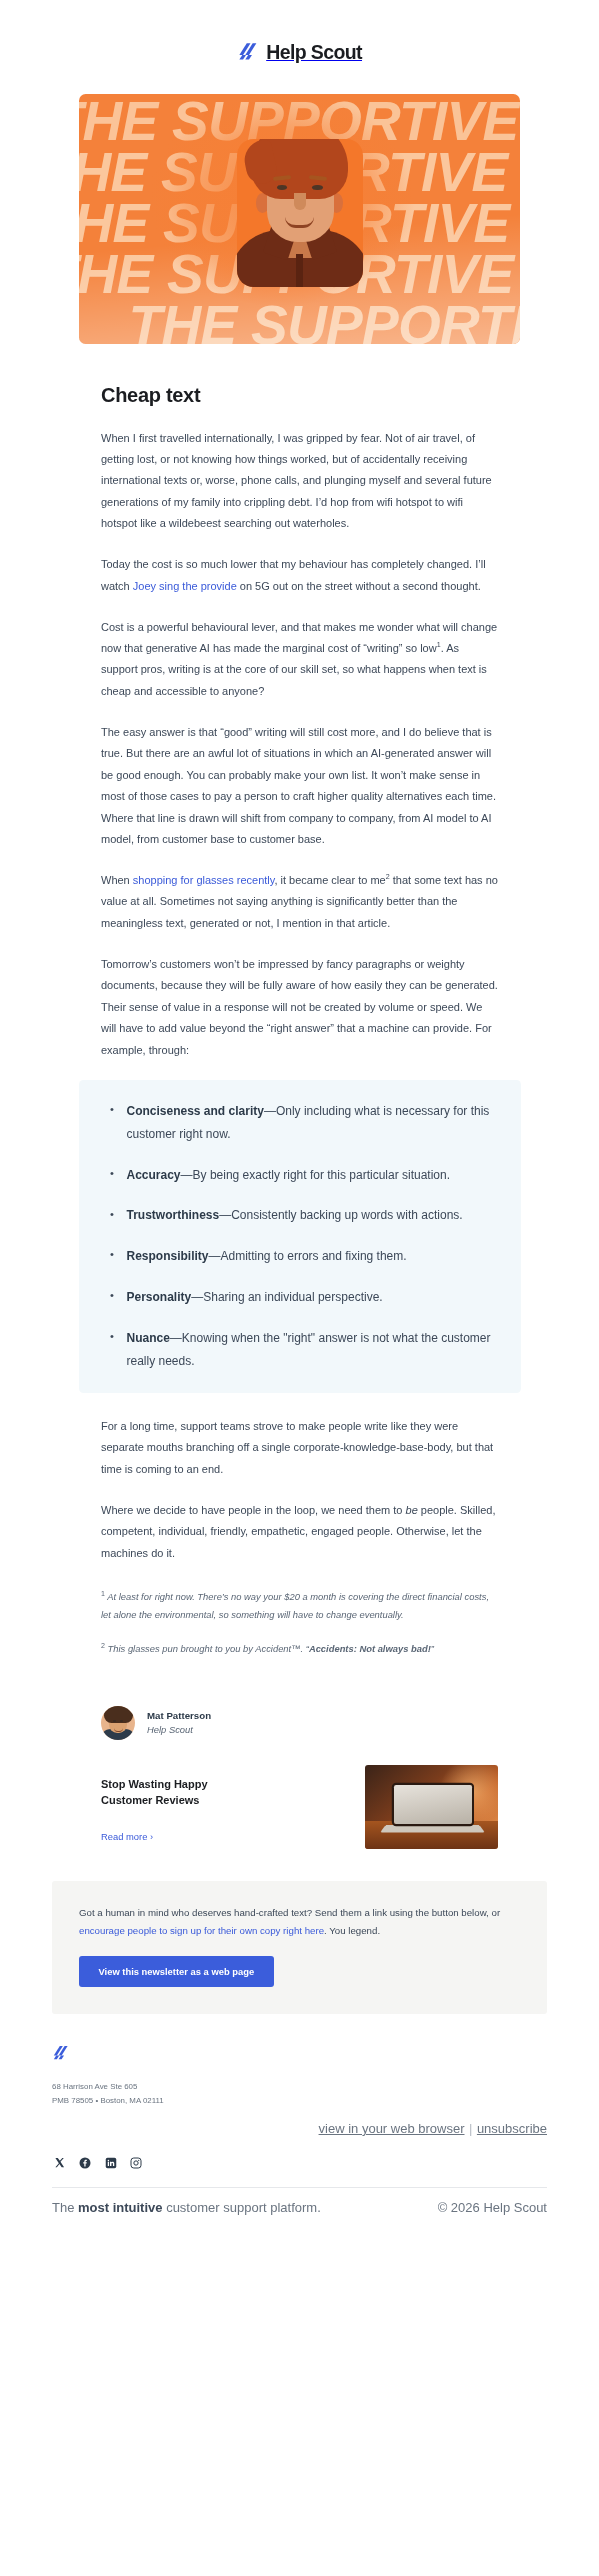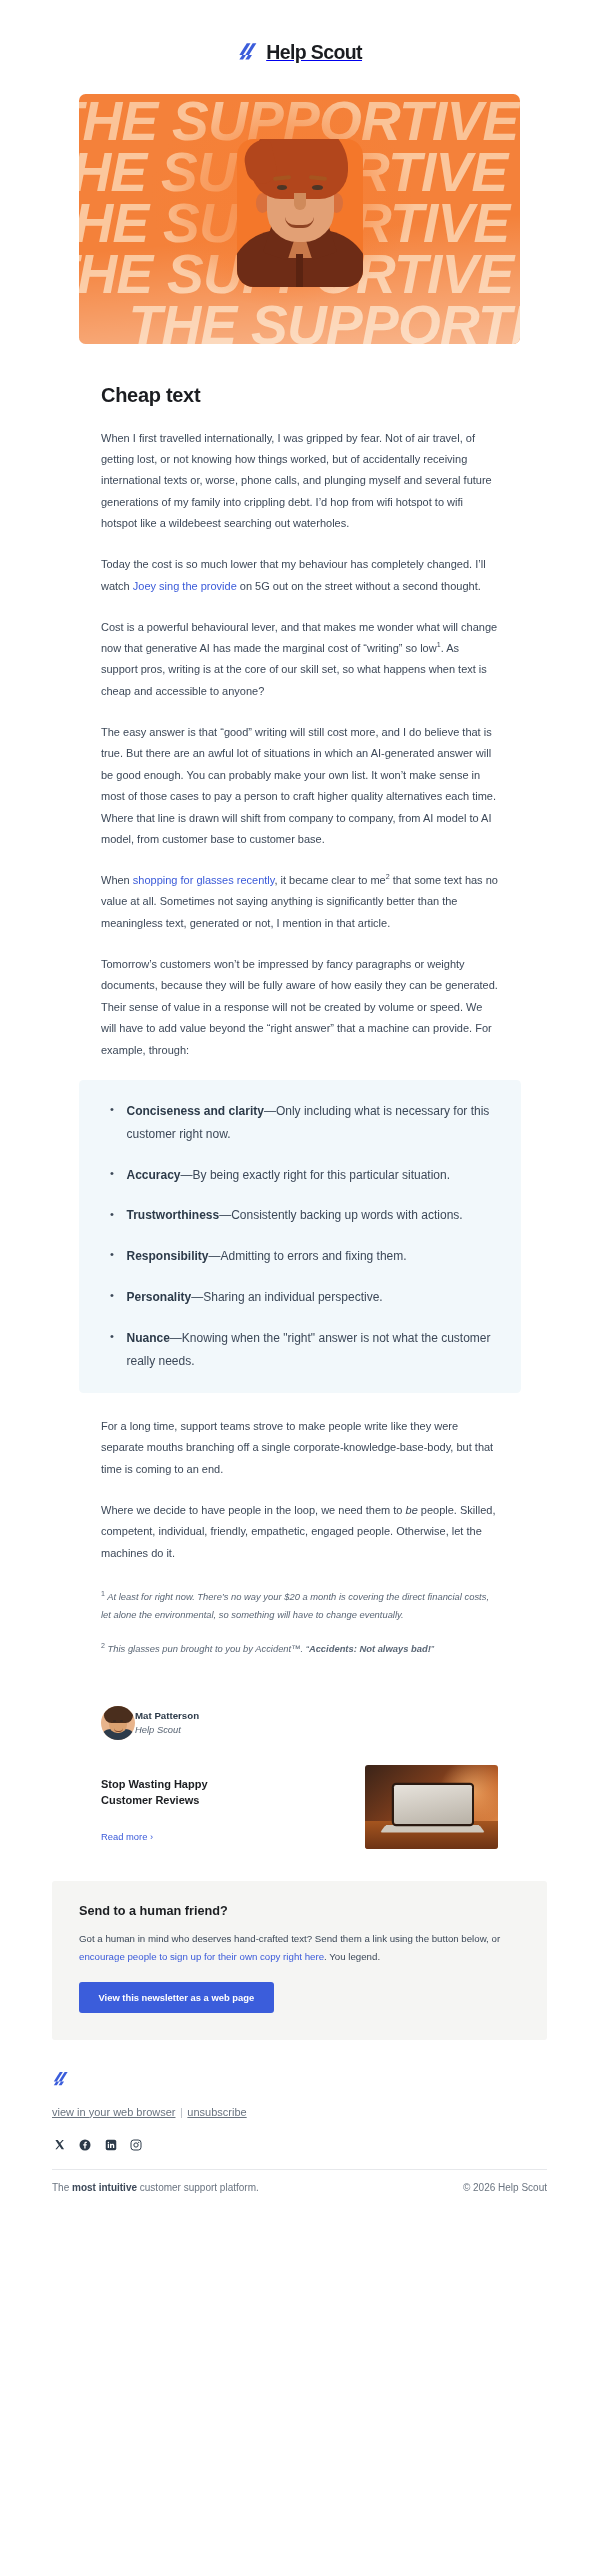--- a/index.html
+++ b/index.html
@@ -145,21 +145,21 @@
   .footnotes p {
     font-size:9.4px; line-height:1.95; font-style:italic; color:#5a6675;
     margin:0 0 15px;
   }
   .footnotes sup { font-style:normal; }
   .footnotes b { font-weight:bold; }
 
   
   .author {
     margin:33px 101px 0; padding-top:15px;
-    display:flex; align-items:center; 
+    display:flex; align-items:center; gap:12px;
   }
   .author-avatar {
     width:34px; height:34px; border-radius:50%;
     background:#e8b48c; position:relative; overflow:hidden; flex:0 0 auto;
   }
   .aa-hair { position:absolute; left:3px; top:-3.7px; width:28.5px; height:21px; background:#4a2e1d; border-radius:16.5px 16.5px 9px 9px; }
   .aa-face { position:absolute; left:8.2px; top:7.5px; width:18px; height:20px; background:#dba271; border-radius:9px 9px 8.2px 8.2px; }
   .aa-eye-l, .aa-eye-r { position:absolute; top:14.2px; width:3px; height:2.2px; background:#3a2a20; border-radius:50%; }
   .aa-eye-l { left:12px; } .aa-eye-r { right:12px; }
   .aa-mouth { position:absolute; left:12.7px; top:22px; width:9px; height:3.7px; border-bottom:1.5px solid #7d4628; border-radius:0 0 6px 6px; }
@@ -209,31 +209,31 @@
     display:inline-block; background:#3b5ddb; color:#fff;
     font-size:9.4px; font-weight:bold; border:0; border-radius:3px;
     padding:9.7px 19.5px; cursor:pointer; text-decoration:none;
     font-family:"Liberation Sans", sans-serif;
   }
 
   
   .footer { padding:30px 52px 0; }
   .footer-mark { margin-bottom:16.5px; }
   .footer-addr { font-size:7.9px; line-height:1.85; color:#6a7480; }
-  .footer-links { font-size:11px; color:#6a7480; margin-top:0; }
+  .footer-links { font-size:13px; color:#6a7480; margin-top:12px;text-align:right; }
   .footer-links a { color:#6a7480; text-decoration:underline; }
   .footer-links span.sep { padding:0 4.5px; color:#b6bcc4; }
   .social { display:flex; gap:10.5px; align-items:center; margin:19.5px 0 0; }
   .social-ic {
     width:15px; height:15px; display:inline-flex; align-items:center; justify-content:center;
   }
   .footer-rule { border-top:0.7px solid #e6e8eb; margin:16.5px 0 0; }
   .footer-bottom {
     display:flex; justify-content:space-between; align-items:center;
-    padding:12px 0 34px; font-size:10px; color:#6a7480;text-align:center;
+    padding:12px 0 34px; font-size:13px; color:#6a7480;text-align:center;
   }
   .footer-bottom b { font-weight:bold; color:#3c4858; }
 </style>
 </head>
 <body>
 
 <div class="page">
 
   <div class="brand-header">
     <a class="brand-lockup" href="#">
@@ -351,37 +351,40 @@
     </div>
     <div class="promo-thumb">
       <div class="pt-glow"></div>
       <div class="pt-desk"></div>
       <div class="pt-laptop-base"></div>
       <div class="pt-laptop-screen"></div>
     </div>
   </div>
 
   <div class="cta">
-    <h2>Send to a human friend?</h2>
     <p><span>Got a human in mind who deserves hand-crafted text? Send them a link using the button below, or </span><a class="inline" href="#">encourage people to sign up for their own copy right here</a><span>. You legend.</span></p>
     <a class="cta-btn" href="#">View this newsletter as a web page</a>
   </div>
 
   <div class="footer">
     <div class="footer-mark">
       <svg width="18" height="16.5" viewBox="0 0 30 27" aria-hidden="true">
         <g fill="#3b5ddb">
           <path d="M3 19 L13 3 L18 3 L8 19 Z"></path>
           <path d="M11 19 L21 3 L26 3 L16 19 Z"></path>
           <path d="M3 25 L7 19 L12 19 L8 25 Z"></path>
           <path d="M11 25 L15 19 L20 19 L16 25 Z"></path>
         </g>
       </svg>
     </div>
 
+    <div class="footer-addr">
+      <div>68 Harrison Ave Ste 605</div>
+      <div>PMB 78505  •  Boston, MA 02111</div>
+    </div>
 
     <div class="footer-links">
       <a href="#">view in your web browser</a><span class="sep">|</span><a href="#">unsubscribe</a>
     </div>
 
     <div class="social">
       <a class="social-ic" href="#">
         <svg width="11.2" height="11.2" viewBox="0 0 24 24" aria-hidden="true">
           <path fill="#2c3a49" d="M3 2h5l4.6 6.3L17.8 2H21l-7.1 8.2L21.6 22h-5.1l-4.9-6.8L6.2 22H3l7.4-8.6L3 2z"></path>
         </svg>

